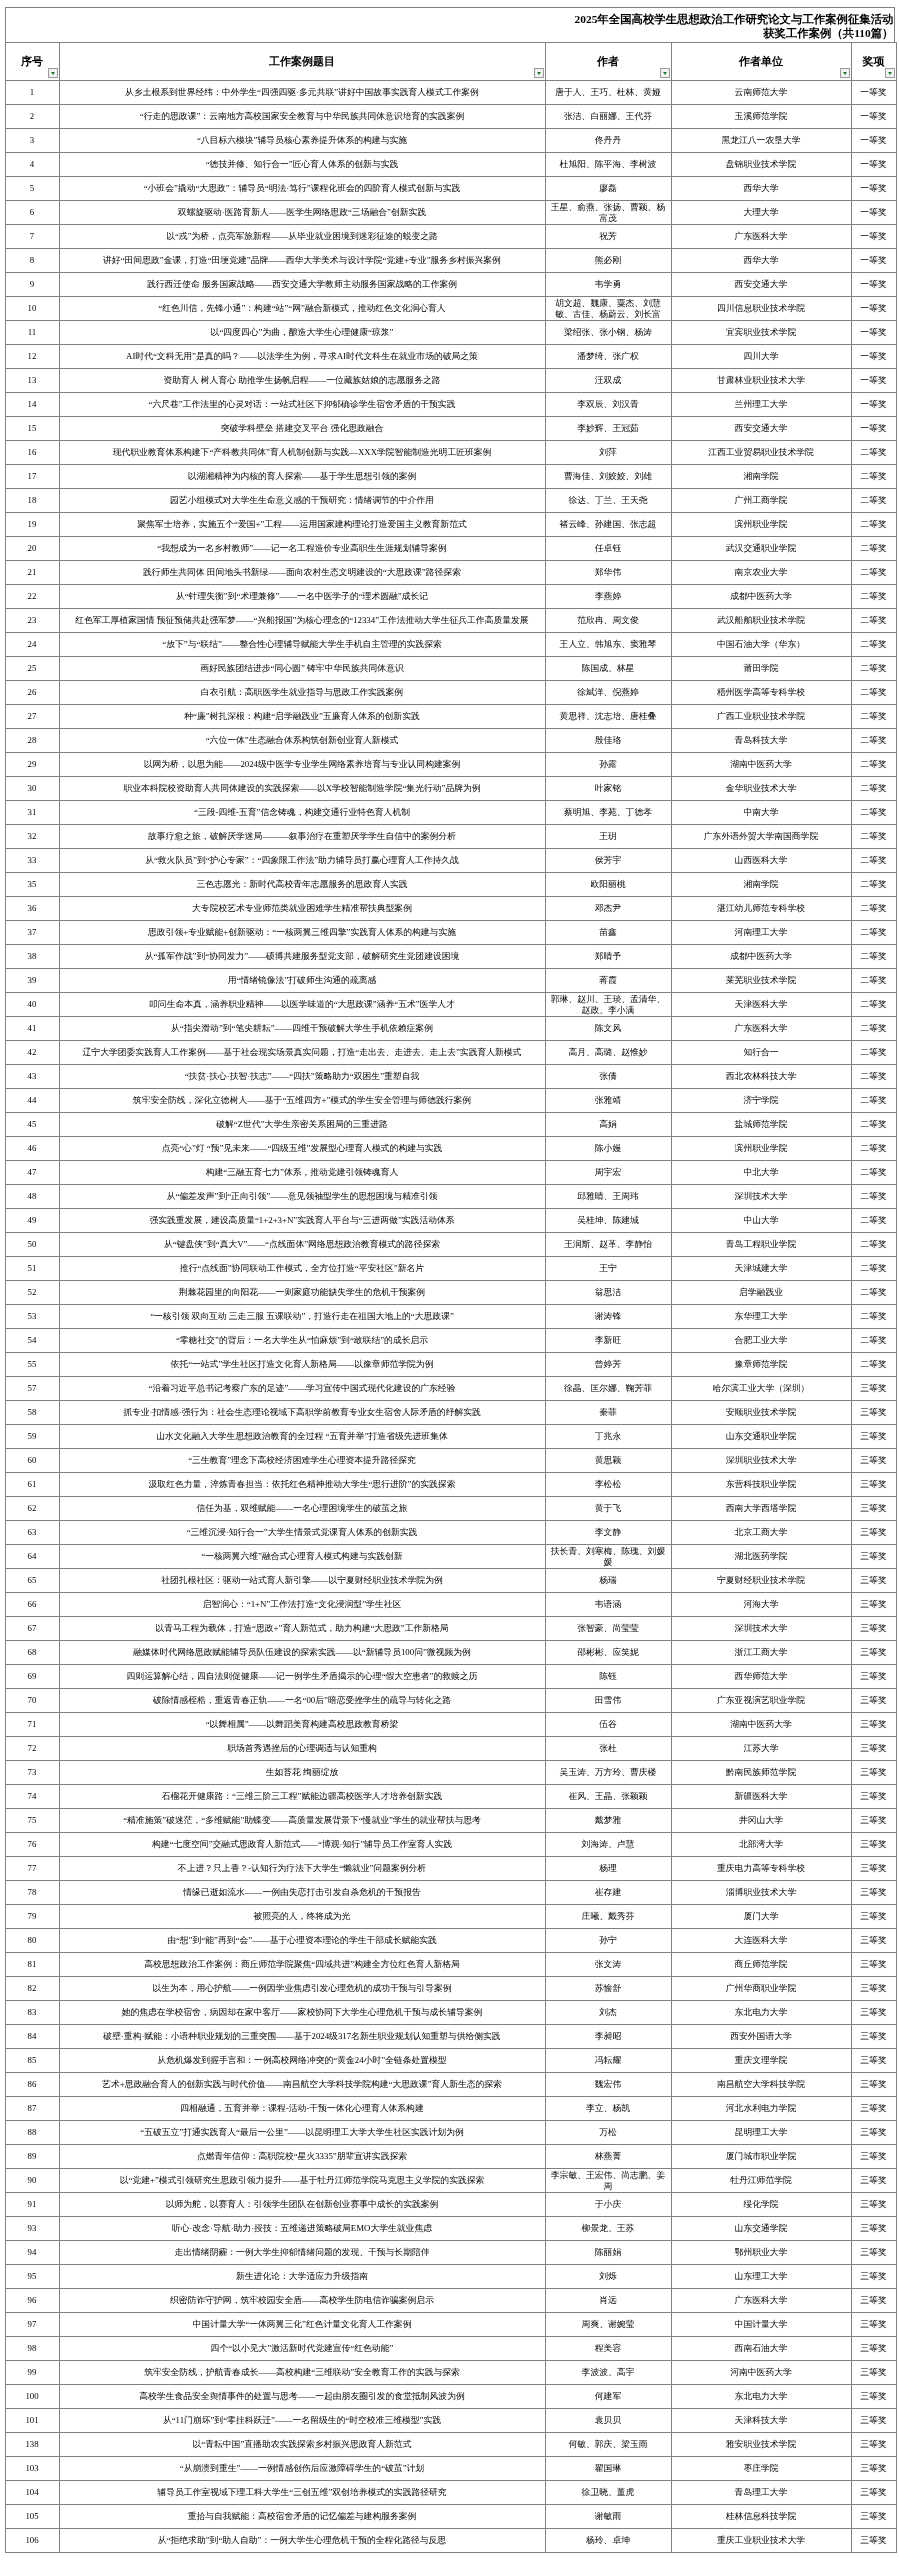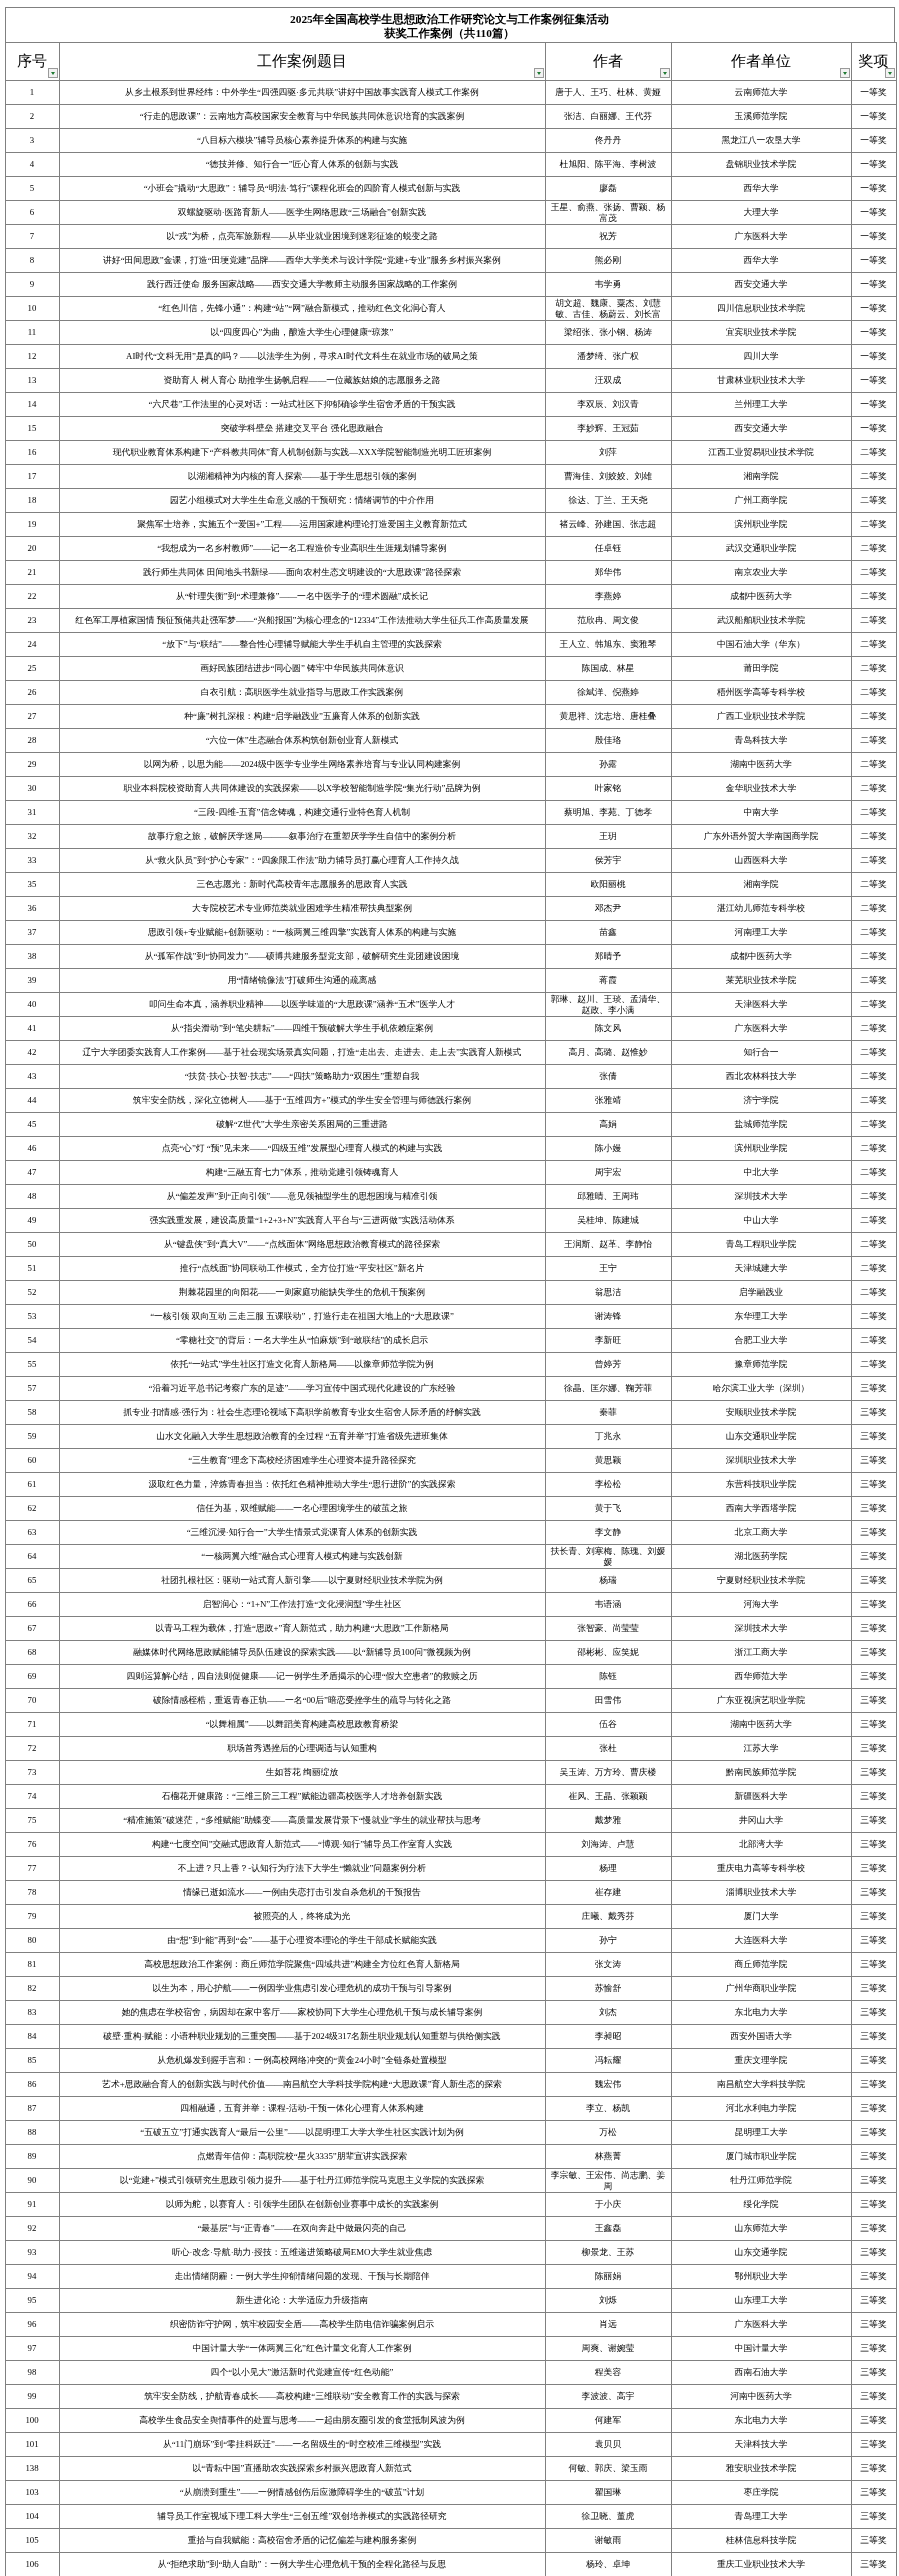--- a/index.html
+++ b/index.html
@@ -1,22 +1,22 @@
 <!DOCTYPE html>
 <html style="font-size:14px"><head>
 <meta charset="utf-8">
 <style>
   html,body{margin:0;padding:0;background:#ffffff;}
   body{font-family:"Liberation Serif","DejaVu Serif",serif;color:#000;width:899px;}
   .sheet{width:890px;margin:7px auto 0 auto;}
-  .title-box{border:0.9px solid #808080;border-bottom:none;text-align:center;padding:3.5px 0 2.6px 0;}
+  .title-box{border:0.9px solid #808080;border-bottom:none;text-align:right;padding:3.5px 0 2.6px 0;}
   .title-line{font-weight:bold;font-size:11.4px;line-height:14px;}
   table{border-collapse:collapse;table-layout:fixed;width:890px;}
   th,td{border:0.9px solid #808080;text-align:center;vertical-align:middle;overflow:hidden;}
-  th{font-size:15px;font-weight:normal;height:35px;position:relative;}
+  th{font-size:11px;font-weight:bold;height:35px;position:relative;}
   td{font-size:8.8px;line-height:10.5px;height:23px;padding:0 1.8px;}
   td.c-title{padding:0 2.6px;}
   .filter-btn{position:absolute;right:0.9px;bottom:1.8px;width:8px;height:8px;border:0.9px solid #9a9a9a;background:#f2f2f2;display:flex;align-items:center;justify-content:center;}
   .filter-btn::after{content:"";width:0;height:0;border-left:2.6px solid transparent;border-right:2.6px solid transparent;border-top:3.5px solid #1f7a33;}
 </style>
 </head>
 <body>
 
 <div class="sheet">
   <div class="title-box">
@@ -658,27 +658,20 @@
           <td class="c-award">三等奖</td>
         </tr>
         <tr>
           <td class="c-no">91</td>
           <td class="c-title">以师为舵，以赛育人：引领学生团队在创新创业赛事中成长的实践案例</td>
           <td class="c-author">于小庆</td>
           <td class="c-unit">绥化学院</td>
           <td class="c-award">三等奖</td>
         </tr>
         <tr>
-          <td class="c-no">92</td>
-          <td class="c-title">“最基层”与“正青春”——在双向奔赴中做最闪亮的自己</td>
-          <td class="c-author">王鑫磊</td>
-          <td class="c-unit">山东师范大学</td>
-          <td class="c-award">三等奖</td>
-        </tr>
-        <tr>
           <td class="c-no">93</td>
           <td class="c-title">听心·改念·导航·助力·授技：五维递进策略破局EMO大学生就业焦虑</td>
           <td class="c-author">柳景龙、王苏</td>
           <td class="c-unit">山东交通学院</td>
           <td class="c-award">三等奖</td>
         </tr>
         <tr>
           <td class="c-no">94</td>
           <td class="c-title">走出情绪阴霾：一例大学生抑郁情绪问题的发现、干预与长期陪伴</td>
           <td class="c-author">陈丽娟</td>

